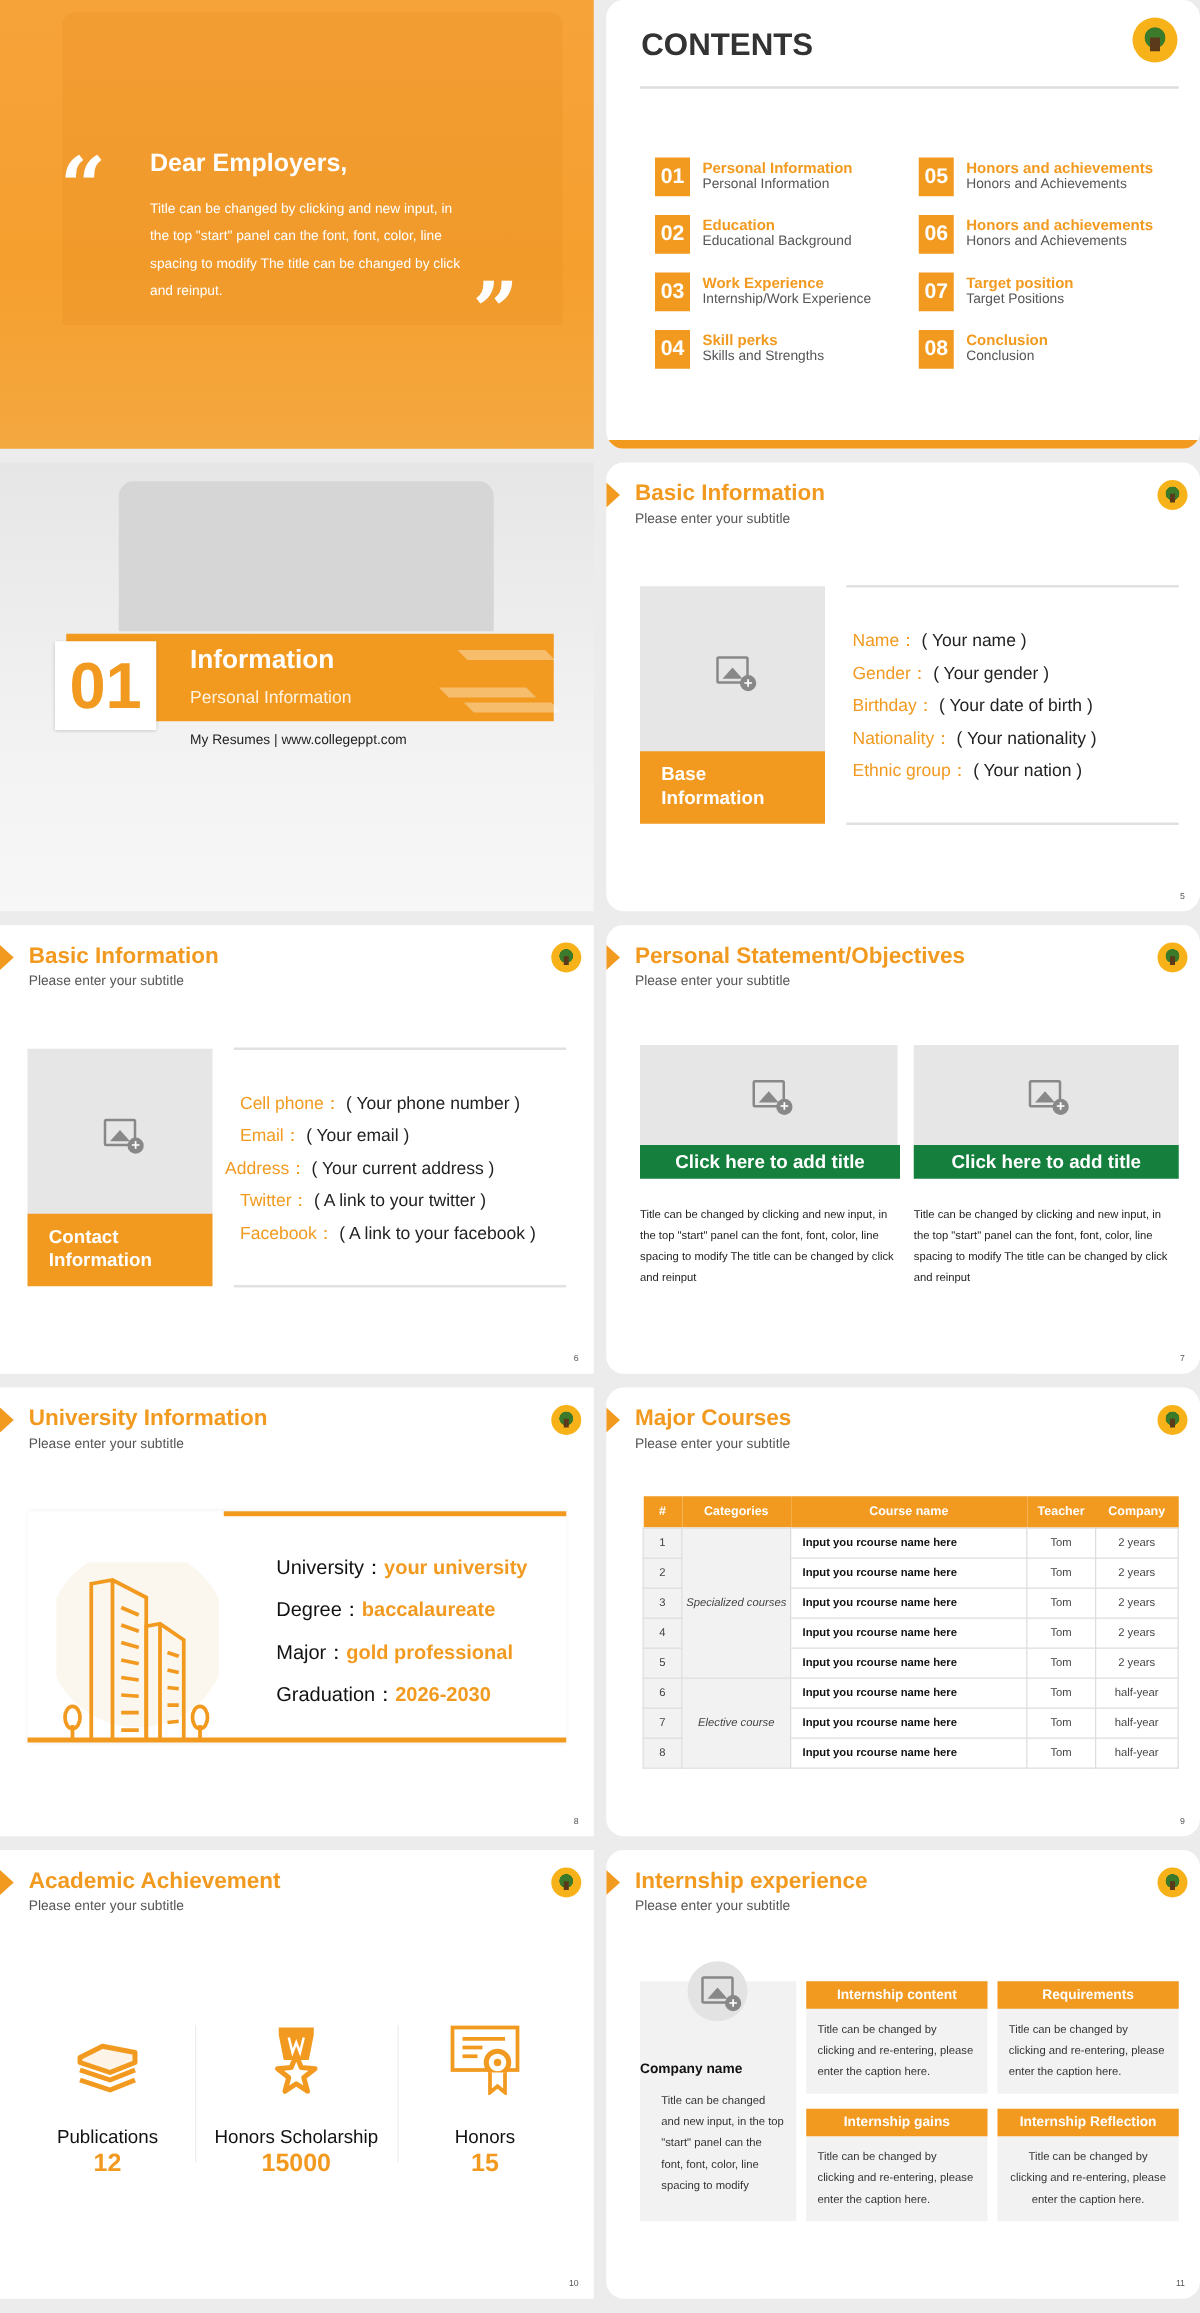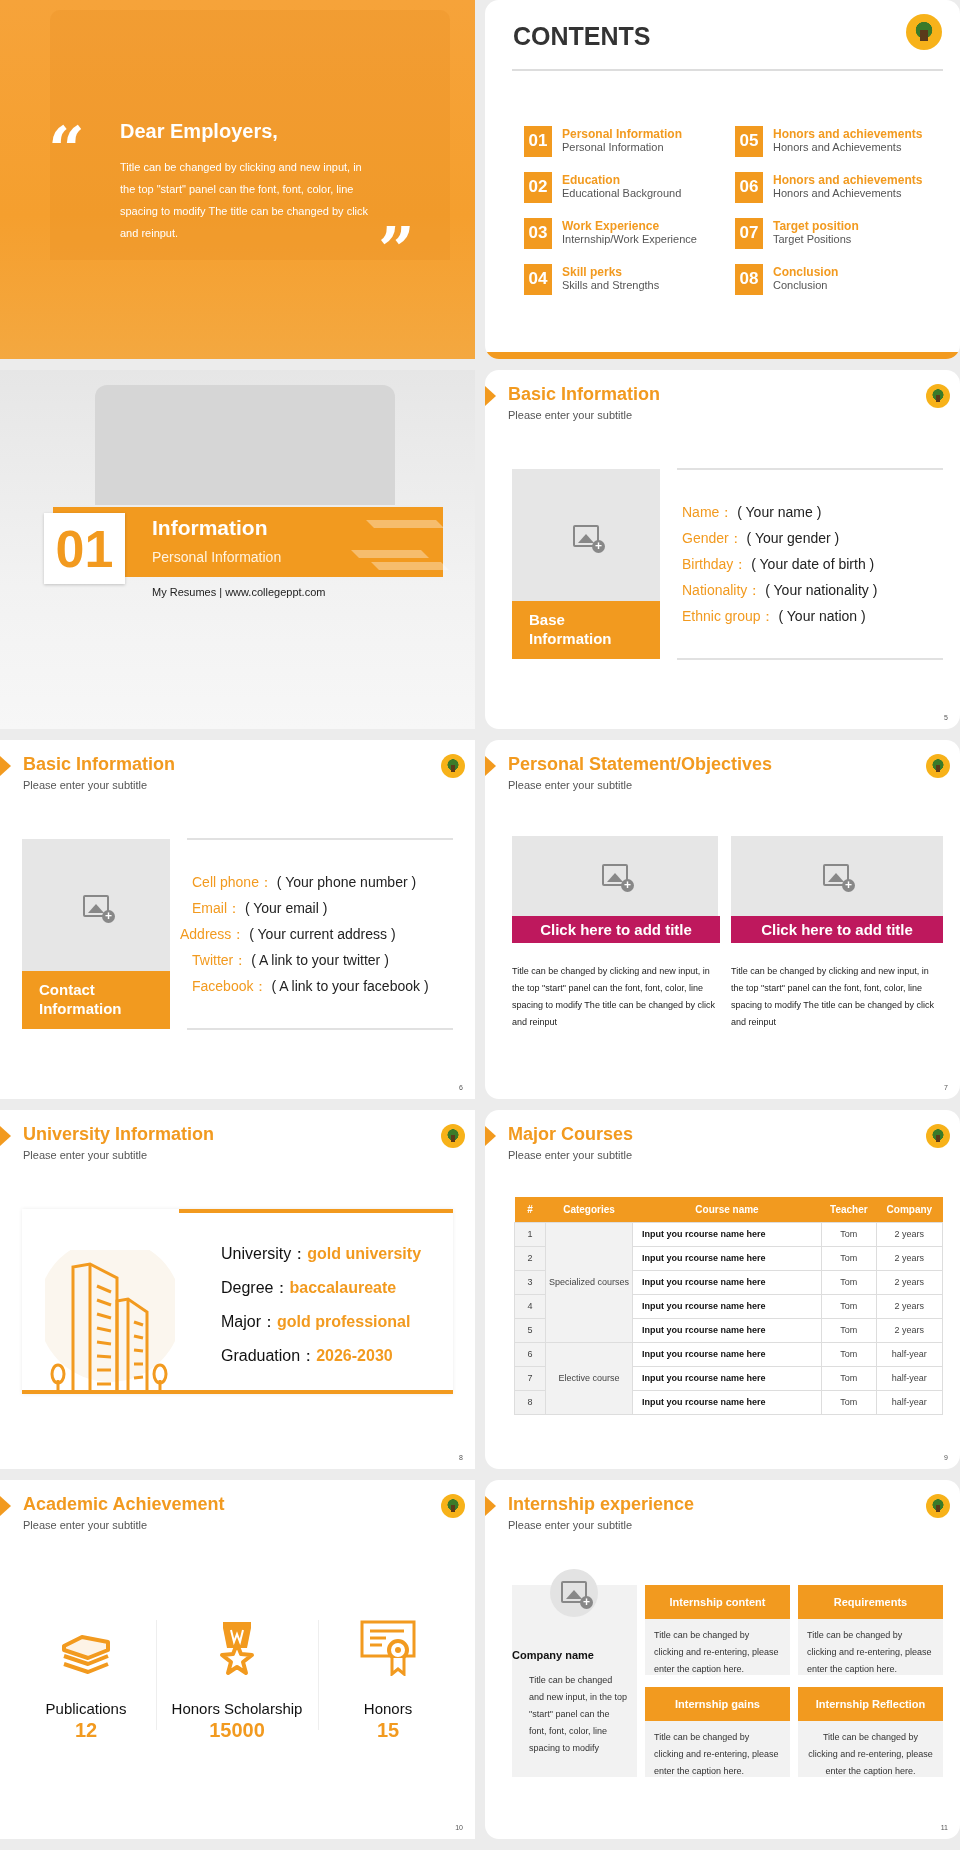--- a/index.html
+++ b/index.html
@@ -51,52 +51,52 @@
   .img-icon { position: absolute; width: 26px; height: 22px; border: 2px solid #888; border-radius: 2px; }
   .img-icon::before { content: ""; position: absolute; left: 3px; bottom: 2px; border-left: 8px solid transparent; border-right: 8px solid transparent; border-bottom: 9px solid #888; }
   .img-icon::after { content: "+"; position: absolute; right: -8px; bottom: -8px; width: 13px; height: 13px; border-radius: 50%; background: #888; color: #fff; font-size: 12px; line-height: 13px; text-align: center; font-weight: bold; }
   .panel-label { position: absolute; background: #f29a1f; color: #fff; font-weight: bold; font-size: 15px; line-height: 19px; padding: 9px 17px; }
   .hline { position: absolute; height: 2px; background: #e1e1e1; }
   .field { position: absolute; font-size: 14px; white-space: nowrap; }
   .field .k { color: #f29a1f; }
   .field .v { color: #222; }
 
   
-  .click-bar { position: absolute; height: 27px; background: #be185d; color: #fff; font-weight: bold; font-size: 15px; display: flex; align-items: center; justify-content: center; }
+  .click-bar { position: absolute; height: 27px; background: #15803d; color: #fff; font-weight: bold; font-size: 15px; display: flex; align-items: center; justify-content: center; }
   .para { position: absolute; font-size: 9px; line-height: 17px; color: #222; }
 
   
   .uni-card { position: absolute; left: 22px; top: 99px; width: 431px; height: 185px; background: #fff; box-shadow: 0 0 4px rgba(0,0,0,0.08); }
   .uni-topbar { position: absolute; left: 179px; top: 99px; width: 274px; height: 4px; background: #f29a1f; }
   .uni-botbar { position: absolute; left: 22px; top: 280px; width: 431px; height: 4px; background: #f29a1f; }
   .uni-field { position: absolute; font-size: 16px; white-space: nowrap; color: #111; }
   .uni-field b { color: #f29a1f; }
 
   
   table.courses { position: absolute; left: 29px; top: 87px; width: 429px; border-collapse: collapse; font-size: 9px; }
   table.courses th { background: #f29a1f; color: #fff; height: 25px; font-weight: bold; font-size: 10px; }
   table.courses td { border: 1px solid #ddd; height: 24px; text-align: center; color: #444; }
   table.courses td.num { background: #f2f2f2; width: 31px; }
-  table.courses td.cat { background: #f2f2f2; width: 87px; }
+  table.courses td.cat { background: #f2f2f2; width: 87px; font-style: italic; }
   table.courses td.name { font-weight: bold; color: #111; text-align: left; padding-left: 9px; width: 189px; }
 
   
   .ach { position: absolute; top: 140px; width: 150px; text-align: center; }
   .ach-icon { width: 56px; height: 56px; margin: 0 auto; }
   .ach-label { font-size: 15px; color: #111; margin-top: 20px; }
   .ach-val { font-size: 20px; font-weight: bold; color: #f29a1f; margin-top: 2px; }
   .ach-div { position: absolute; top: 140px; width: 1px; height: 110px; background: #eee; }
 
   
   .company { position: absolute; left: 27px; top: 105px; width: 125px; height: 192px; background: #f2f2f2; }
   .company-circle { position: absolute; left: 65px; top: 89px; width: 48px; height: 48px; border-radius: 50%; background: #e3e3e3; }
   .company-name { position: absolute; left: 27px; top: 169px; width: 125px; text-align: left; font-size: 11px; font-weight: bold; color: #111; }
   .company-text { position: absolute; left: 44px; top: 192px; width: 100px; font-size: 9px; line-height: 17px; color: #333; }
   .ibox { position: absolute; width: 145px; height: 90px; background: #f2f2f2; }
-  .ibox-h { height: 34px; background: #f29a1f; color: #fff; font-weight: bold; font-size: 11px; display: flex; align-items: center; justify-content: center; }
+  .ibox-h { height: 22px; background: #f29a1f; color: #fff; font-weight: bold; font-size: 11px; display: flex; align-items: center; justify-content: center; }
   .ibox-t { padding: 8px 9px; font-size: 9px; line-height: 17px; color: #333; }
 </style>
 </head>
 <body>
 
 <div class="slide c1 r1 s1">
   <div class="bldg"></div>
   <div class="q-open">“</div>
   <div class="dear">Dear Employers,</div>
   <div class="body">Title can be changed by clicking and new input, in the top "start" panel can the font, font, color, line spacing to modify The title can be changed by click and reinput.</div>
@@ -264,21 +264,21 @@
       <line x1="52" y1="120" x2="66" y2="120"></line>
         <line x1="52" y1="134" x2="66" y2="134"></line>
       <line x1="89" y1="72" x2="98" y2="75"></line>
         <line x1="89" y1="86" x2="98" y2="88"></line>
       <line x1="89" y1="100" x2="98" y2="101"></line>
         <line x1="89" y1="114" x2="98" y2="114"></line>
       <line x1="89" y1="128" x2="98" y2="127"></line>
     </g>
   </svg>
   <div class="uni-botbar"></div>
-  <div class="uni-field" style="left:221px;top:134px;"><span>University：</span><b>gold university</b></div>
+  <div class="uni-field" style="left:221px;top:134px;"><span>University：</span><b>your university</b></div>
   <div class="uni-field" style="left:221px;top:168px;"><span>Degree：</span><b>baccalaureate</b></div>
   <div class="uni-field" style="left:221px;top:202px;"><span>Major：</span><b>gold professional</b></div>
   <div class="uni-field" style="left:221px;top:236px;"><span>Graduation：</span><b>2026-2030</b></div>
   <div class="pagenum">8</div>
 </div>
 
 <div class="slide c2 r4">
   <div class="hdr-arrow"></div>
   <div class="hdr-title">Major Courses</div>
   <div class="hdr-sub">Please enter your subtitle</div>

